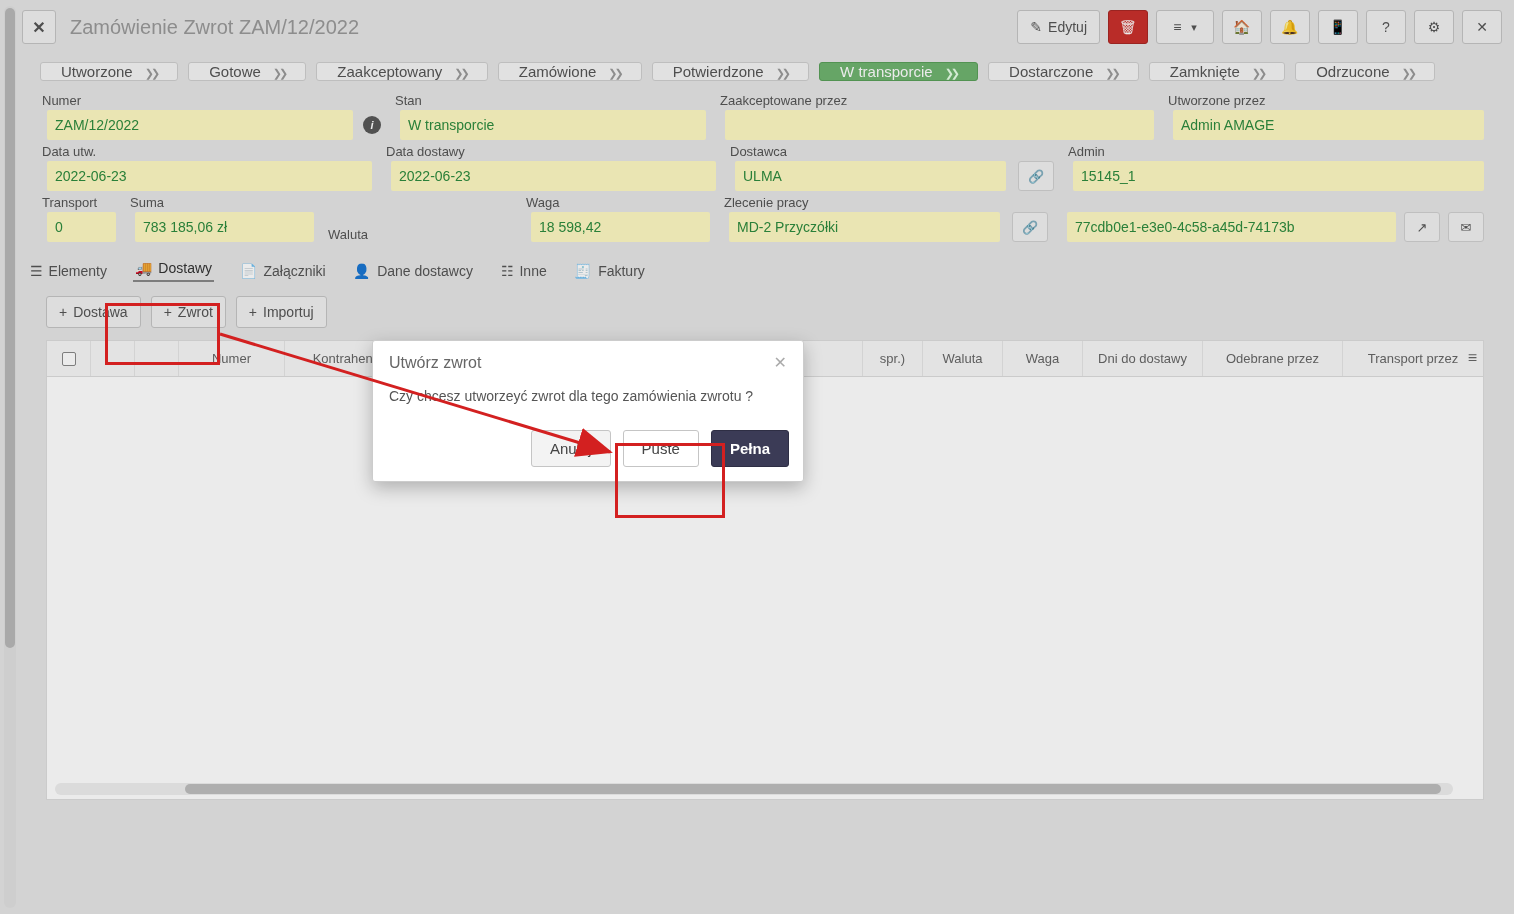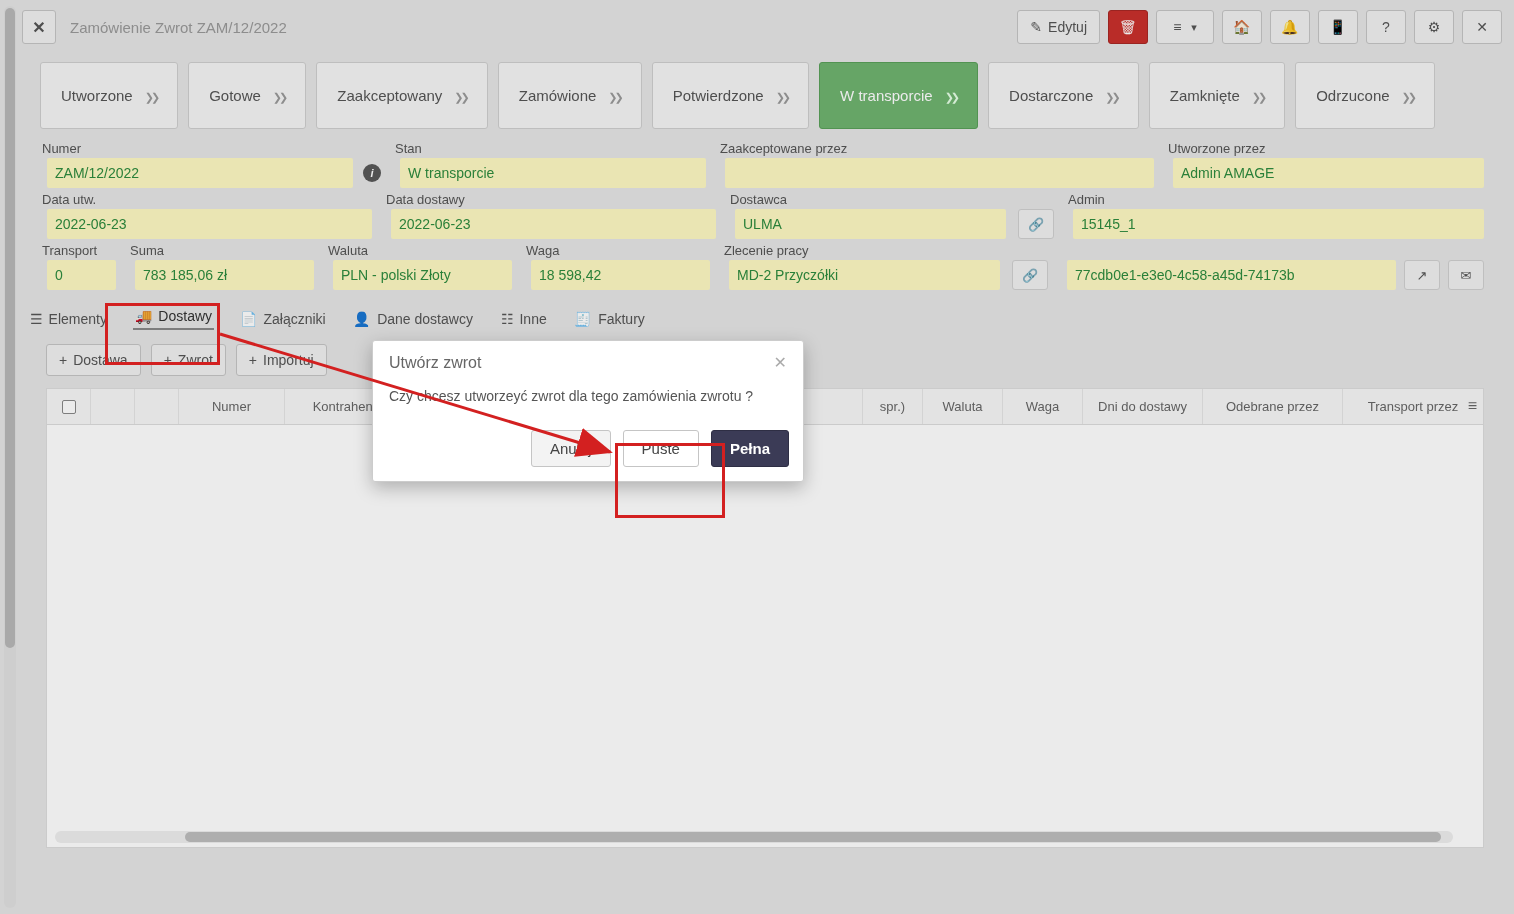--- a/index.html
+++ b/index.html
@@ -25,29 +25,29 @@
     display:flex; align-items:center; height:42px; gap:8px;
   }
   .btn {
     background:#f0f0f0; border:1px solid #c5c5c5; border-radius:3px;
     padding:6px 12px; cursor:pointer; display:inline-flex; align-items:center; gap:6px;
     font-size:14px; color:#555; height:34px; justify-content:center;
   }
   .btn.icon-only { padding: 6px 10px; width:40px; }
   .btn.danger { background:#c9302c; color:#fff; border-color:#a82824; }
   .close-x { width:34px; font-weight:bold; font-size:16px; }
-  .breadcrumb { font-size:15px; color:#999; margin-left:6px; flex:0 0 auto; }
+  .breadcrumb { font-size:20px; color:#999; margin-left:6px; flex:0 0 auto; }
   .topbar-spacer { flex:1; }
   .chevron-down::after { content:"▾"; font-size:11px; color:#555; margin-left:4px; }
 
   
   .statuses { display:flex; flex-wrap:wrap; gap:10px; padding: 14px 18px 6px 18px; }
   .status {
     background:#f5f5f5; border:1px solid #cfcfcf; border-radius:3px;
-    padding:24px 20px; font-size:15px; color:#555; display:inline-flex; gap:8px;
+    padding:0 20px; font-size:15px; color:#555; display:inline-flex; gap:8px;
     cursor:pointer;
   }
   .status .dbl::after { content:"❯❯"; font-size:11px; letter-spacing:-3px; color:#999; margin-left:4px; }
   .status.active { background:#6fb36f; color:#fff; border-color:#5aa05a; }
   .status.active .dbl::after { color:#e7ffe7; }
 
   
   .details { padding: 6px 18px 0 18px; }
   .row { display:flex; gap:12px; margin-bottom:4px; align-items:flex-end; }
   .cell { display:flex; flex-direction:column; gap:2px; }
@@ -255,21 +255,20 @@
       <div class="cell" style="flex:0 0 76px">
         <span class="label">Transport</span>
         <div class="val">0</div>
       </div>
       <div class="cell" style="flex:0 0 186px">
         <span class="label">Suma</span>
         <div class="val">783 185,06 zł</div>
       </div>
       <div class="cell" style="flex:0 0 186px">
         <span class="label">Waluta</span>
-        <div class="val">PLN - polski Złoty</div>
       </div>
       <div class="cell" style="flex:0 0 186px">
         <span class="label">Waga</span>
         <div class="val">18 598,42</div>
       </div>
       <div class="cell" style="flex:0 0 278px">
         <span class="label">Zlecenie pracy</span>
         <div class="val">MD-2 Przyczółki</div>
       </div>
       <div class="iconbox">

